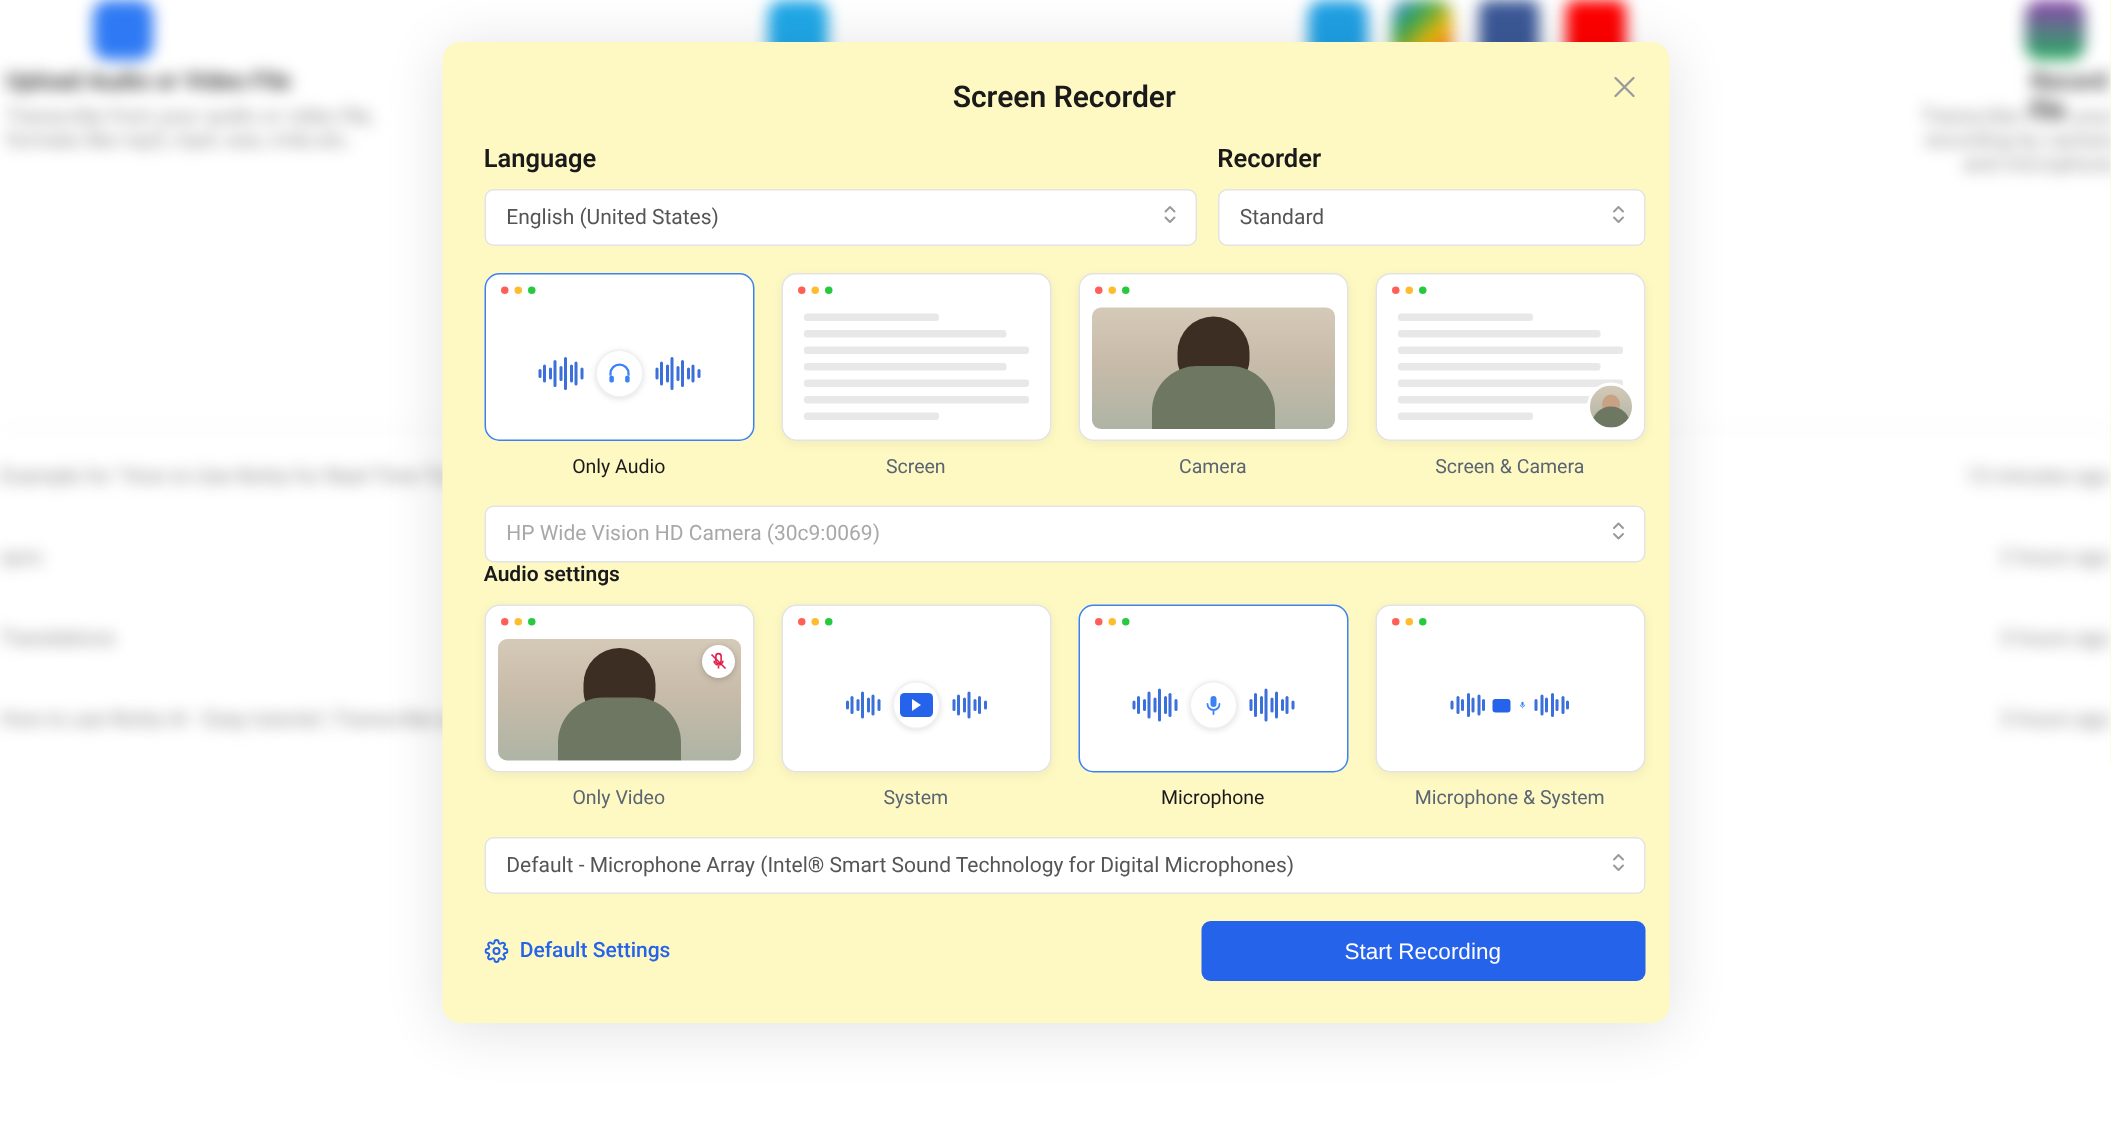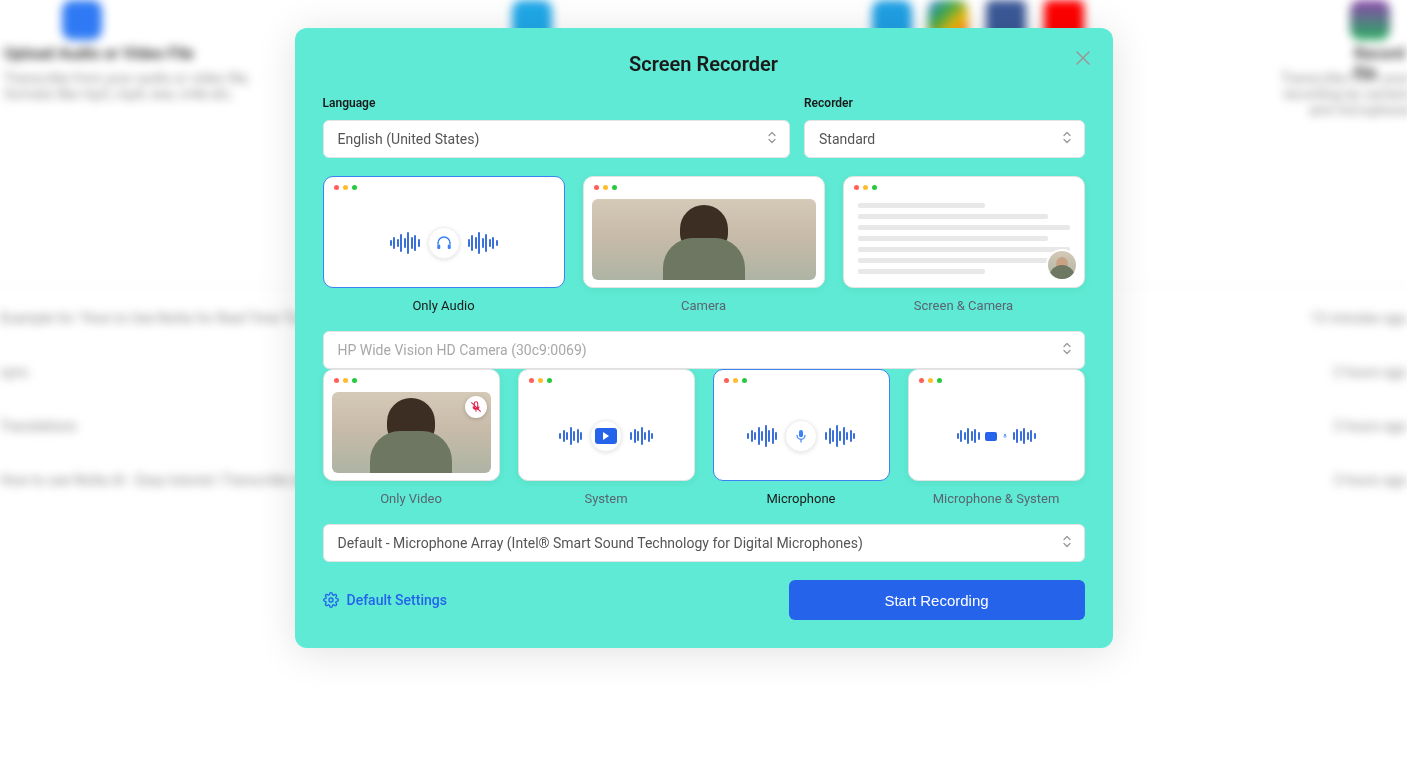--- a/index.html
+++ b/index.html
@@ -48,24 +48,24 @@
       position: absolute;
       inset: 0;
       background: rgba(255,255,255,0.0);
       display: flex;
       justify-content: center;
       align-items: flex-start;
       padding-top: 28px;
     }
     .modal {
       width: 818px;
-      background: #5eead4;
+      background: #fef9c3;
       border-radius: 12px;
       box-shadow: 0 4px 40px rgba(0,0,0,0.12);
-      padding: 24px 28px 28px 28px;
+      padding: 24px 16px 28px 28px;
       position: relative;
     }
     .close-btn {
       position: absolute;
       top: 18px;
       right: 18px;
       width: 24px;
       height: 24px;
       display: flex;
       align-items: center;
@@ -82,21 +82,21 @@
     }
     .row {
       display: flex;
       gap: 14px;
       margin-bottom: 18px;
     }
     .field {
       flex: 1;
     }
     .field-label {
-      font-size: 12px;
+      font-size: 17px;
       font-weight: 600;
       color: #1a1a1a;
       margin-bottom: 10px;
     }
     .select {
       width: 100%;
       height: 38px;
       border: 1px solid #e3e3e3;
       border-radius: 6px;
       padding: 0 34px 0 14px;
@@ -451,71 +451,93 @@
                   <span style="height:8px"></span>
                   <span style="height:12px"></span>
                   <span style="height:6px"></span>
               </div>
             </div>
           </div>
         </div>
         <div class="option-label">Only Audio</div>
       </div>
 
-
-      <div class="option">
-        <div class="option-card">
-          <div class="window-dots">
-              <span></span>
-              <span></span>
-              <span></span>
-            </div>
-          <div class="card-body" style="left:8px;right:8px;bottom:7px;">
-            <div class="person-photo">
-              <div class="hair"></div>
-            </div>
-          </div>
-        </div>
-        <div class="option-label">Camera</div>
-      </div>
-
       <div class="option">
         <div class="option-card">
           <div class="window-dots">
               <span></span>
               <span></span>
               <span></span>
             </div>
           <div class="card-body">
             <div class="skeleton-lines">
               <div class="short"></div>
                 <div class="med"></div>
                 <div class="full"></div>
                 <div class="med"></div>
                 <div class="full"></div>
                 <div class="full"></div>
                 <div class="short"></div>
             </div>
+          </div>
+        </div>
+        <div class="option-label">Screen</div>
+      </div>
+
+      <div class="option">
+        <div class="option-card">
+          <div class="window-dots">
+              <span></span>
+              <span></span>
+              <span></span>
+            </div>
+          <div class="card-body" style="left:8px;right:8px;bottom:7px;">
+            <div class="person-photo">
+              <div class="hair"></div>
+            </div>
+          </div>
+        </div>
+        <div class="option-label">Camera</div>
+      </div>
+
+      <div class="option">
+        <div class="option-card">
+          <div class="window-dots">
+              <span></span>
+              <span></span>
+              <span></span>
+            </div>
+          <div class="card-body">
+            <div class="skeleton-lines">
+              <div class="short"></div>
+                <div class="med"></div>
+                <div class="full"></div>
+                <div class="med"></div>
+                <div class="full"></div>
+                <div class="full"></div>
+                <div class="short"></div>
+            </div>
             <div class="pip-avatar"></div>
           </div>
         </div>
         <div class="option-label">Screen &amp; Camera</div>
       </div>
 
     </div>
 
     <div class="select disabled" style="">
       <span>HP Wide Vision HD Camera (30c9:0069)</span>
       <span class="select-caret">
         <svg width="10" height="14" viewBox="0 0 10 14">
             <path d="M2 5 L5 2 L8 5 M2 9 L5 12 L8 9" stroke="currentColor" stroke-width="1.3" fill="none" stroke-linecap="round" stroke-linejoin="round"></path>
           </svg>
       </span>
     </div>
 
+    <div class="section-label">Audio settings</div>
     <div class="option-grid">
 
       <div class="option">
         <div class="option-card">
           <div class="window-dots">
               <span></span>
               <span></span>
               <span></span>
             </div>
           <div class="card-body" style="left:8px;right:8px;bottom:7px;">

